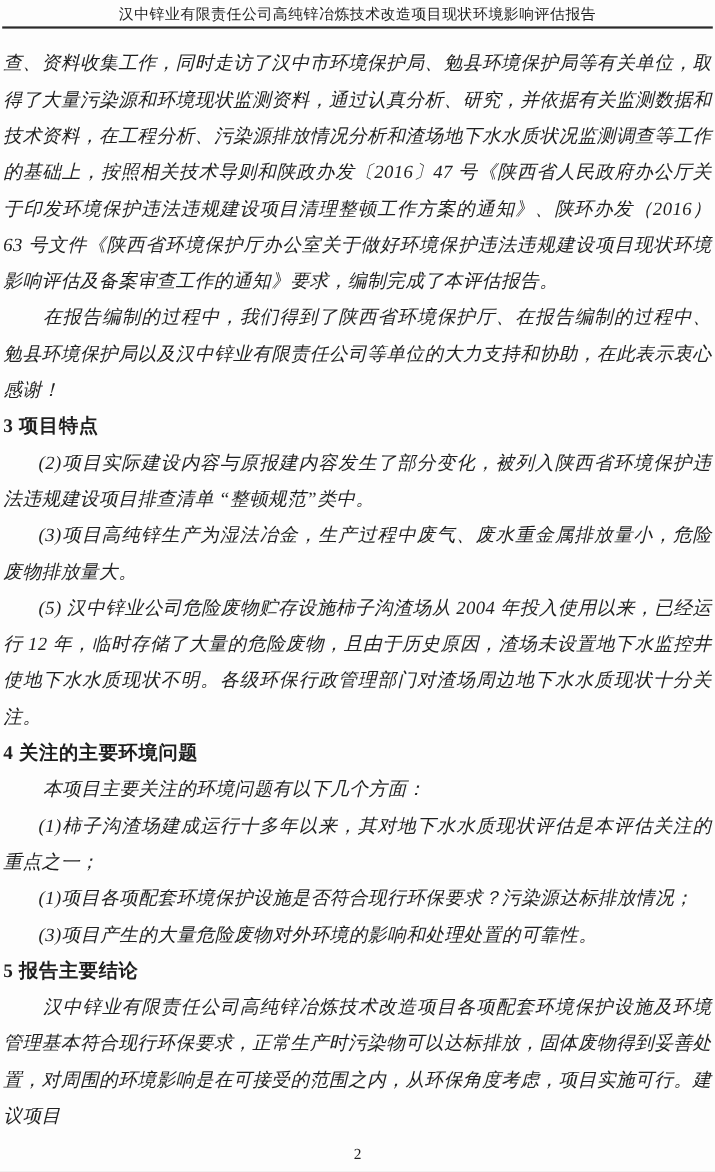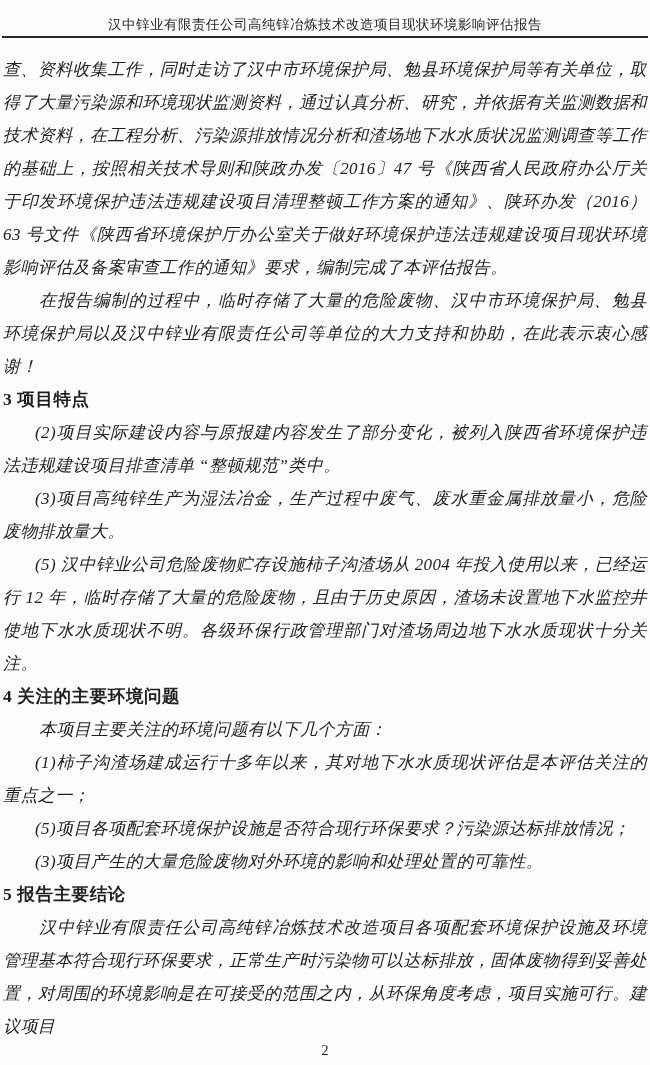--- a/index.html
+++ b/index.html
@@ -12,21 +12,21 @@
     width: 650px;
     height: 1065px;
     margin: 0 auto;
     background: var(--page-bg, #fdfdfd);
     color: var(--text-color, #1f1f1f);
     font-family: "Liberation Serif", "DejaVu Serif", serif;
     overflow: hidden;
     box-sizing: border-box;
   }
   .page-header {
-    padding-top: 17px;
+    padding-top: 5px;
   }
   .header-title {
     text-align: center;
     font-size: 13.5px;
     line-height: 16px;
     letter-spacing: 0.5px;
     white-space: nowrap;
   }
   .header-rule {
     margin: 3px 2px 0 2px;
@@ -77,29 +77,29 @@
 
 <div class="page" style="--page-bg: #fdfdfd; --text-color: #1f1f1f; --rule-color: #2a2a2a;">
 
   <div class="page-header">
     <div class="header-title">汉中锌业有限责任公司高纯锌冶炼技术改造项目现状环境影响评估报告</div>
     <div class="header-rule"></div>
   </div>
 
   <div class="doc-body">
       <div class="para">查、资料收集工作，同时走访了汉中市环境保护局、勉县环境保护局等有关单位，取得了大量污染源和环境现状监测资料，通过认真分析、研究，并依据有关监测数据和技术资料，在工程分析、污染源排放情况分析和渣场地下水水质状况监测调查等工作的基础上，按照相关技术导则和陕政办发〔2016〕47 号《陕西省人民政府办公厅关于印发环境保护违法违规建设项目清理整顿工作方案的通知》、陕环办发（2016）63 号文件《陕西省环境保护厅办公室关于做好环境保护违法违规建设项目现状环境影响评估及备案审查工作的通知》要求，编制完成了本评估报告。</div>
-      <div class="para indent-first">在报告编制的过程中，临时存储了大量的危险废物、汉中市环境保护局、勉县环境保护局以及汉中锌业有限责任公司等单位的大力支持和协助，在此表示衷心感谢！</div>
+      <div class="para indent-first">在报告编制的过程中，我们得到了陕西省环境保护厅、在报告编制的过程中、勉县环境保护局以及汉中锌业有限责任公司等单位的大力支持和协助，在此表示衷心感谢！</div>
       <div class="heading">3 项目特点</div>
       <div class="para indent-item">(2)项目实际建设内容与原报建内容发生了部分变化，被列入陕西省环境保护违法违规建设项目排查清单 “整顿规范”类中。</div>
       <div class="para indent-item">(3)项目高纯锌生产为湿法冶金，生产过程中废气、废水重金属排放量小，危险废物排放量大。</div>
       <div class="para indent-item">(5) 汉中锌业公司危险废物贮存设施柿子沟渣场从 2004 年投入使用以来，已经运行 12 年，临时存储了大量的危险废物，且由于历史原因，渣场未设置地下水监控井使地下水水质现状不明。各级环保行政管理部门对渣场周边地下水水质现状十分关注。</div>
       <div class="heading">4 关注的主要环境问题</div>
       <div class="para indent-first">本项目主要关注的环境问题有以下几个方面：</div>
       <div class="para indent-item">(1)柿子沟渣场建成运行十多年以来，其对地下水水质现状评估是本评估关注的重点之一；</div>
-      <div class="para indent-item">(5)项目各项配套环境保护设施是否符合现行环保要求？污染源达标排放情况；</div>
+      <div class="para indent-item">(1)项目各项配套环境保护设施是否符合现行环保要求？污染源达标排放情况；</div>
       <div class="para indent-item">(3)项目产生的大量危险废物对外环境的影响和处理处置的可靠性。</div>
       <div class="heading">5 报告主要结论</div>
       <div class="para indent-first">汉中锌业有限责任公司高纯锌冶炼技术改造项目各项配套环境保护设施及环境管理基本符合现行环保要求，正常生产时污染物可以达标排放，固体废物得到妥善处置，对周围的环境影响是在可接受的范围之内，从环保角度考虑，项目实施可行。建议项目</div>
     </div>
 
   <div class="page-footer">
     <span class="page-number">2</span>
   </div>
 
 </div>

